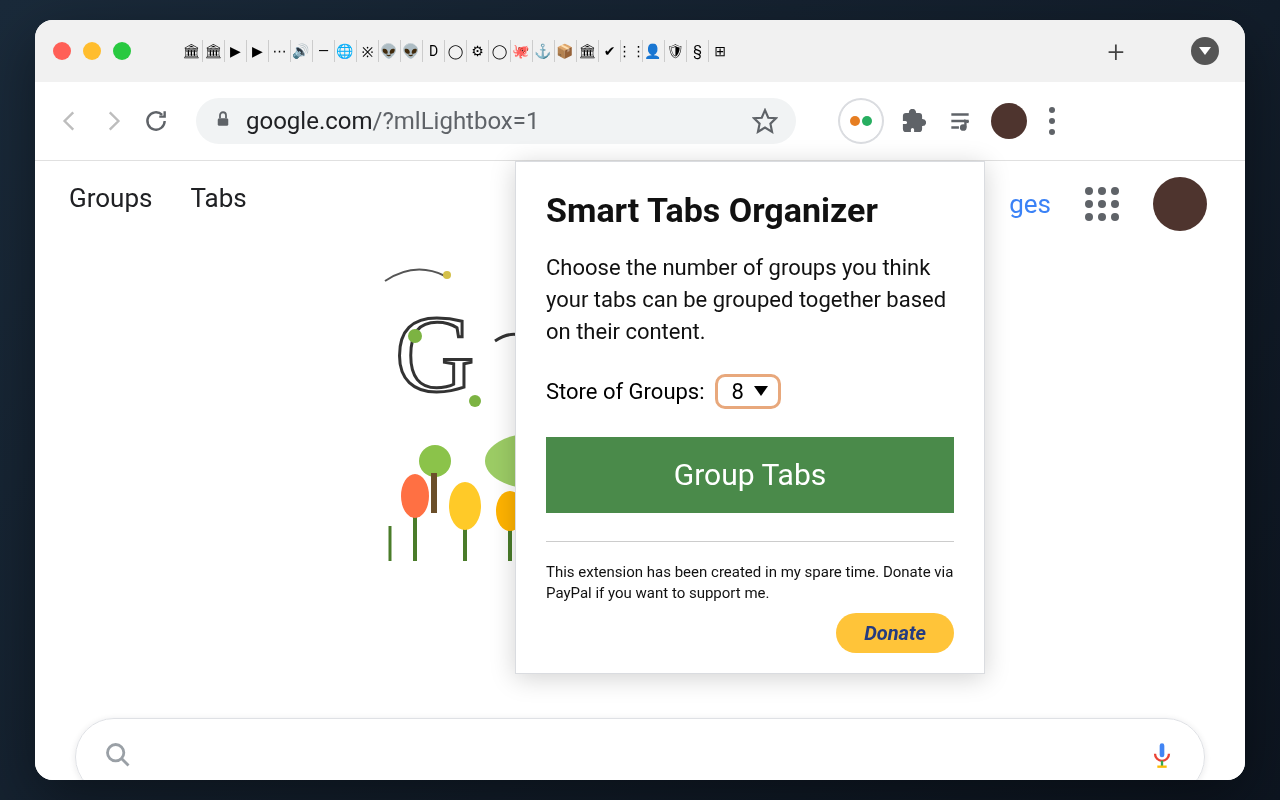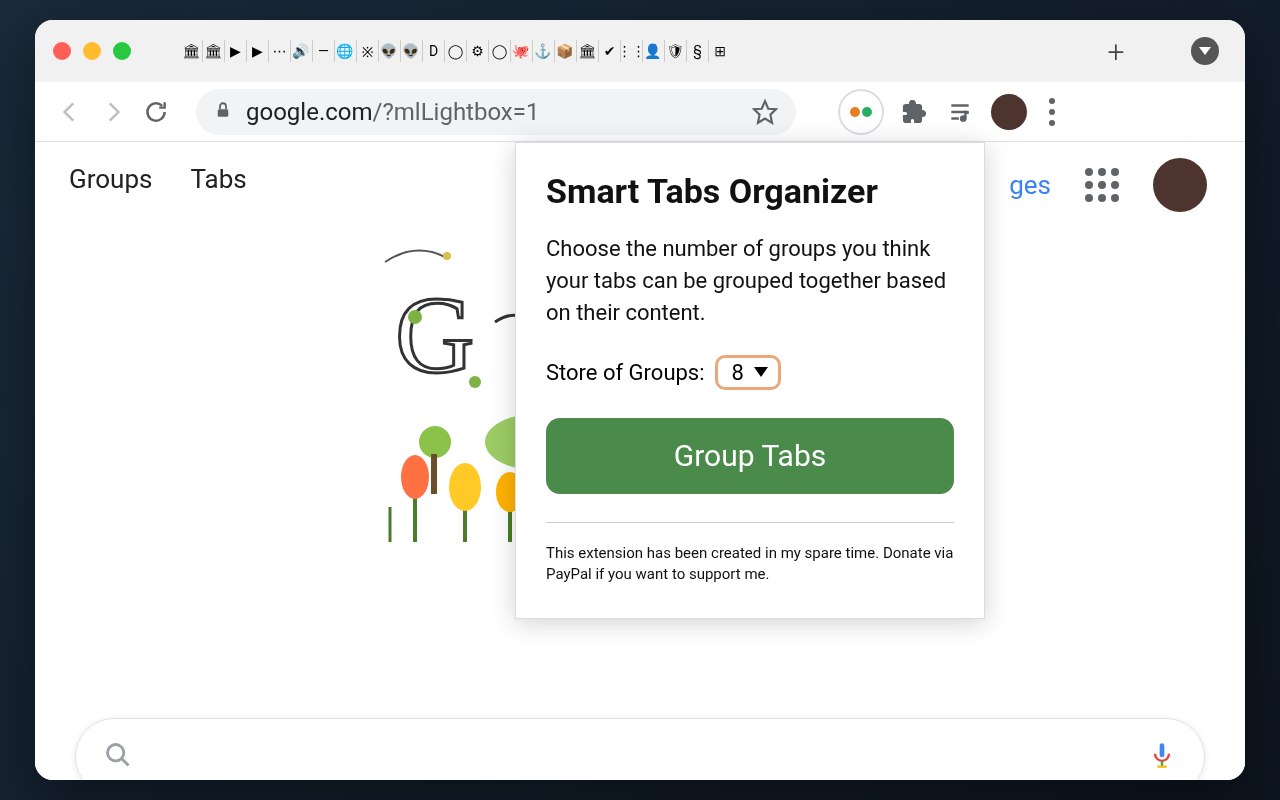--- a/index.html
+++ b/index.html
@@ -40,21 +40,21 @@
     border-right: 1px solid #ccc;
     padding: 0 3px;
   }
   .tabicon:last-child { border-right: none; }
   .addtab { width: 30px; height: 30px; font-size: 30px; color: #444; display:flex; align-items:center; justify-content:center; margin: 0 50px 0 50px; cursor:pointer; font-weight:300;}
   .winmenu { width: 28px; height: 28px; border-radius: 50%; background: #555; display:flex; align-items:center; justify-content:center; margin-left:auto; margin-right:8px;}
   .winmenu::after { content:''; width:0; height:0; border-left:6px solid transparent; border-right:6px solid transparent; border-top:8px solid #fff; }
 
   
   .toolbar {
-    height: 60px;
+    height: 79px;
     background: #fff;
     display: flex;
     align-items: center;
     padding: 0 20px;
     gap: 13px;
     border-bottom: 1px solid #e0e0e0;
   }
   .navbtn {
     width: 30px; height: 30px;
     display: flex; align-items: center; justify-content: center;
@@ -148,21 +148,20 @@
   }
   .grp-select::after { content:''; width:0; height:0; border-left:7px solid transparent; border-right:7px solid transparent; border-top:10px solid #000; }
   .grp-btn {
     width:100%; height:76px;
     background:#4a8a4a;
     color:#fff;
     font-size:30px;
     display:flex; align-items:center; justify-content:center;
     cursor:pointer;
     margin-bottom:28px;
-    border-radius:14px;
   }
   .popup hr { border:none; border-top:1px solid #ccc; margin-bottom:20px; }
   .popup .donate-text { font-size:15px; line-height:1.45; color:#111; margin-bottom:12px; }
   .donate-btn {
     float:right;
     background:#ffc439;
     color:#253b80;
     font-weight:700;
     font-size:20px;
     font-style:italic;
@@ -347,16 +346,17 @@
       <p>Choose the number of groups you think your tabs can be grouped together based on their content.</p>
       <div class="grp-row">
         <span>Store of Groups:</span>
         <div class="grp-select">
           <span>8</span>
         </div>
       </div>
       <div class="grp-btn">Group Tabs</div>
       <hr>
       <p class="donate-text">This extension has been created in my spare time. Donate via PayPal if you want to support me.</p>
+      <div class="donate-btn">Donate</div>
     </div>
 
   </div>
 </div>
 
 </body></html>

